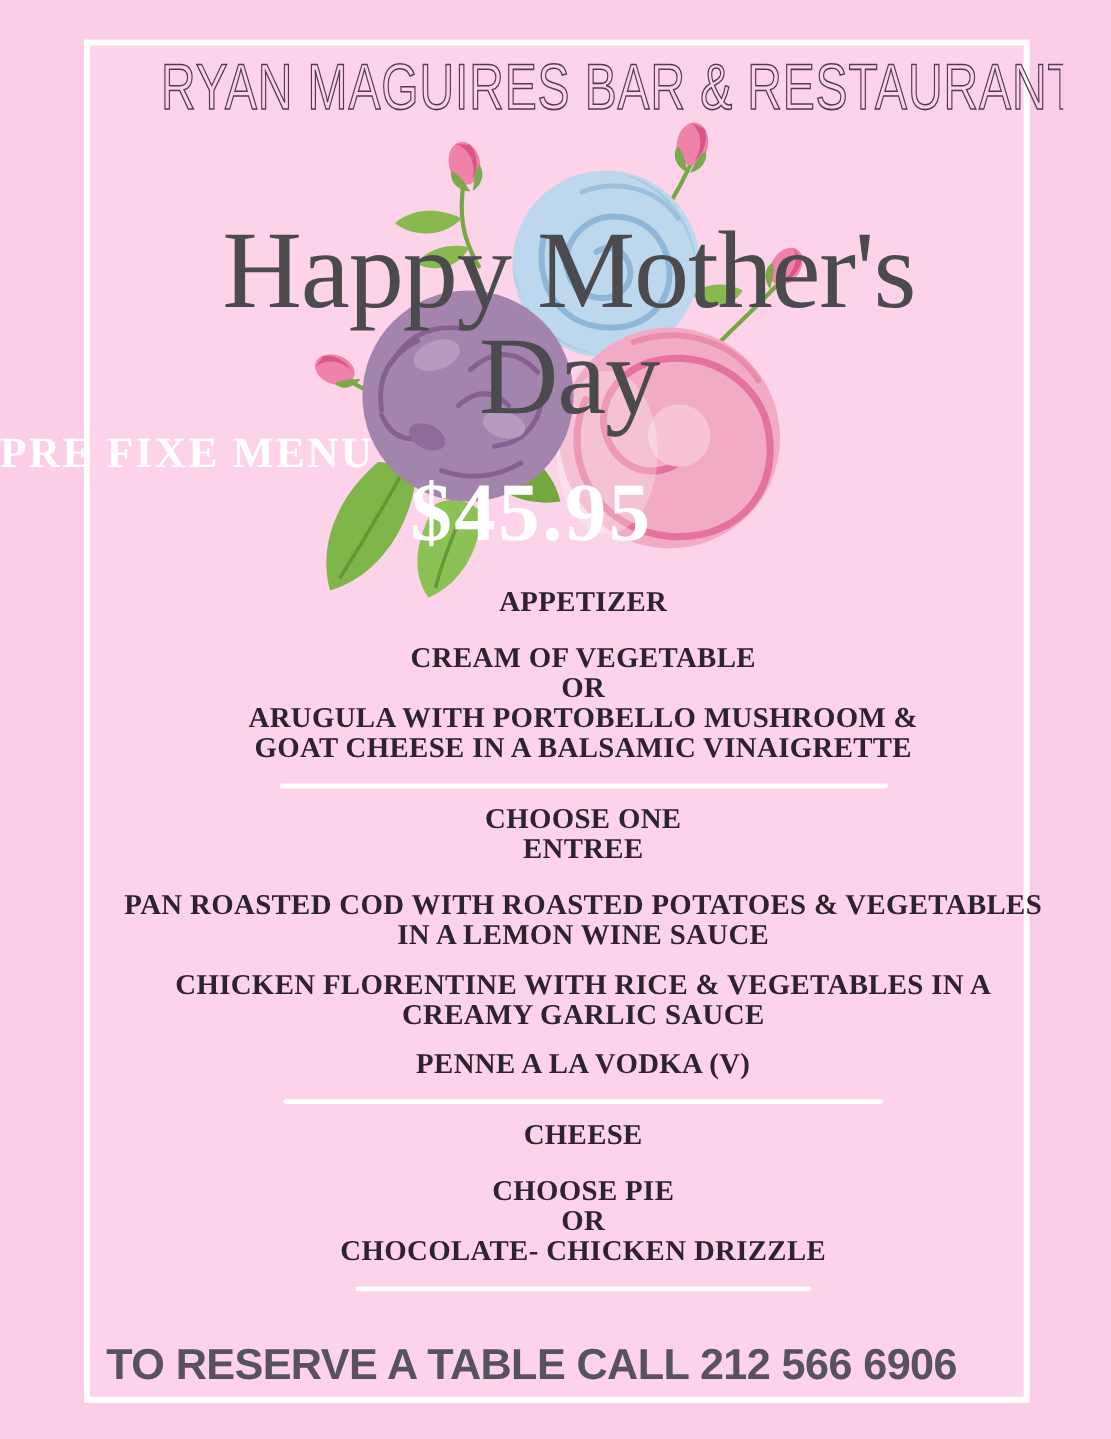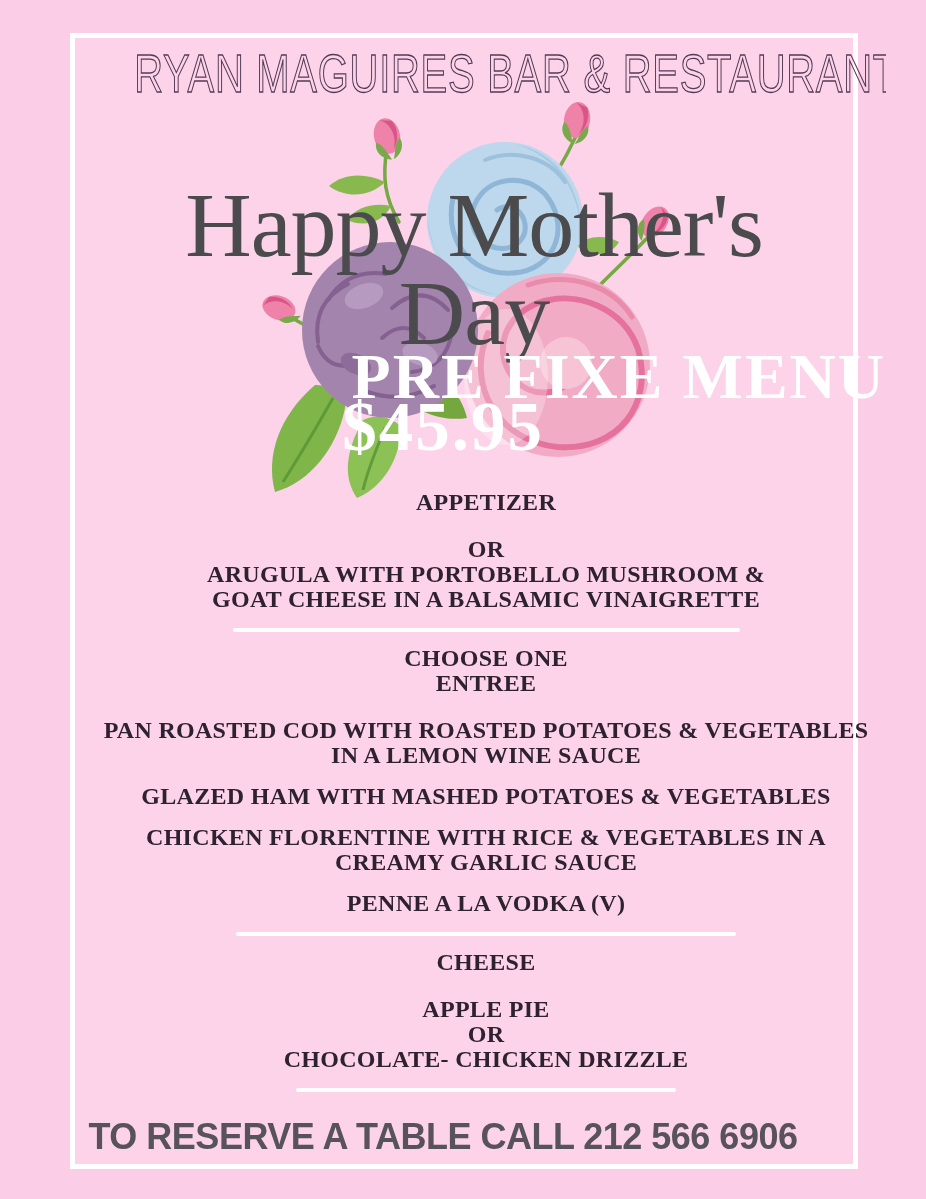--- a/index.html
+++ b/index.html
@@ -19,22 +19,22 @@
     transform:scaleX(0.74);transform-origin:center;
   }
   @supports not (-webkit-text-stroke: 1px black){ .title-inner{color:#533a55;} }
   .bouquet{position:absolute;left:245px;top:90px;width:480px;height:410px;z-index:1;}
   .headline{
     position:absolute;top:170px;left:143px;width:640px;margin:11px;
     text-align:center;font-size:92px;line-height:88px;font-weight:400;
     color:#4b4b4d;z-index:2;letter-spacing:-1px;
   }
   .menu-type{
-    position:absolute;top:351px;left:0;right:0;text-align:right;z-index:2;
-    font-size:64px;line-height:52px;font-weight:700;color:#ffffff;letter-spacing:2px;
+    position:absolute;top:351px;left:0;right:0;text-align:left;z-index:2;
+    font-size:36px;line-height:52px;font-weight:700;color:#ffffff;letter-spacing:2px;
   }
   .price{
     position:absolute;top:401px;left:0;right:0;text-align:center;z-index:2;
     font-size:69px;line-height:52px;font-weight:700;color:#ffffff;letter-spacing:2px;
   }
   .menu{
     position:absolute;left:73px;top:490px;width:780px;text-align:center;z-index:2;
     font-size:24px;line-height:25px;font-weight:700;color:#2e2130;letter-spacing:0.3px;margin-left:23px;
   }
   .section-heading{margin:0 0 22px 0;}
@@ -148,48 +148,46 @@
 
   <div class="menu-type">PRE FIXE MENU</div>
   <div class="price">$45.95</div>
 
   <div class="menu">
 
     <div class="section-heading">
       <div class="line">APPETIZER</div>
     </div>
     <div class="group narrow">
+      <div class="line">CREAM OF VEGETABLE</div>
       <div class="line">OR</div>
       <div class="line">ARUGULA WITH PORTOBELLO MUSHROOM &amp; GOAT CHEESE IN A BALSAMIC VINAIGRETTE</div>
     </div>
     <div class="divider d1"></div>
 
     <div class="section-heading">
       <div class="line">CHOOSE ONE</div>
       <div class="line">ENTREE</div>
     </div>
     <div class="group">
       <div class="line">PAN ROASTED COD WITH ROASTED POTATOES &amp; VEGETABLES IN A LEMON WINE SAUCE</div>
     </div>
     <div class="group">
-      <div class="line">GLAZED HAM WITH MASHED POTATOES &amp; VEGETABLES</div>
-    </div>
-    <div class="group">
       <div class="line">CHICKEN FLORENTINE WITH RICE &amp; VEGETABLES IN A CREAMY GARLIC SAUCE</div>
     </div>
     <div class="group">
       <div class="line">PENNE A LA VODKA (V)</div>
     </div>
     <div class="divider d2"></div>
 
     <div class="section-heading">
       <div class="line">CHEESE</div>
     </div>
     <div class="group">
-      <div class="line">APPLE PIE</div>
+      <div class="line">CHOOSE PIE</div>
       <div class="line">OR</div>
       <div class="line">CHOCOLATE- CHICKEN DRIZZLE</div>
     </div>
     <div class="divider d3"></div>
 
   </div>
 
   <div class="footer">TO RESERVE A TABLE CALL 212 566 6906</div>
 
 </div>

